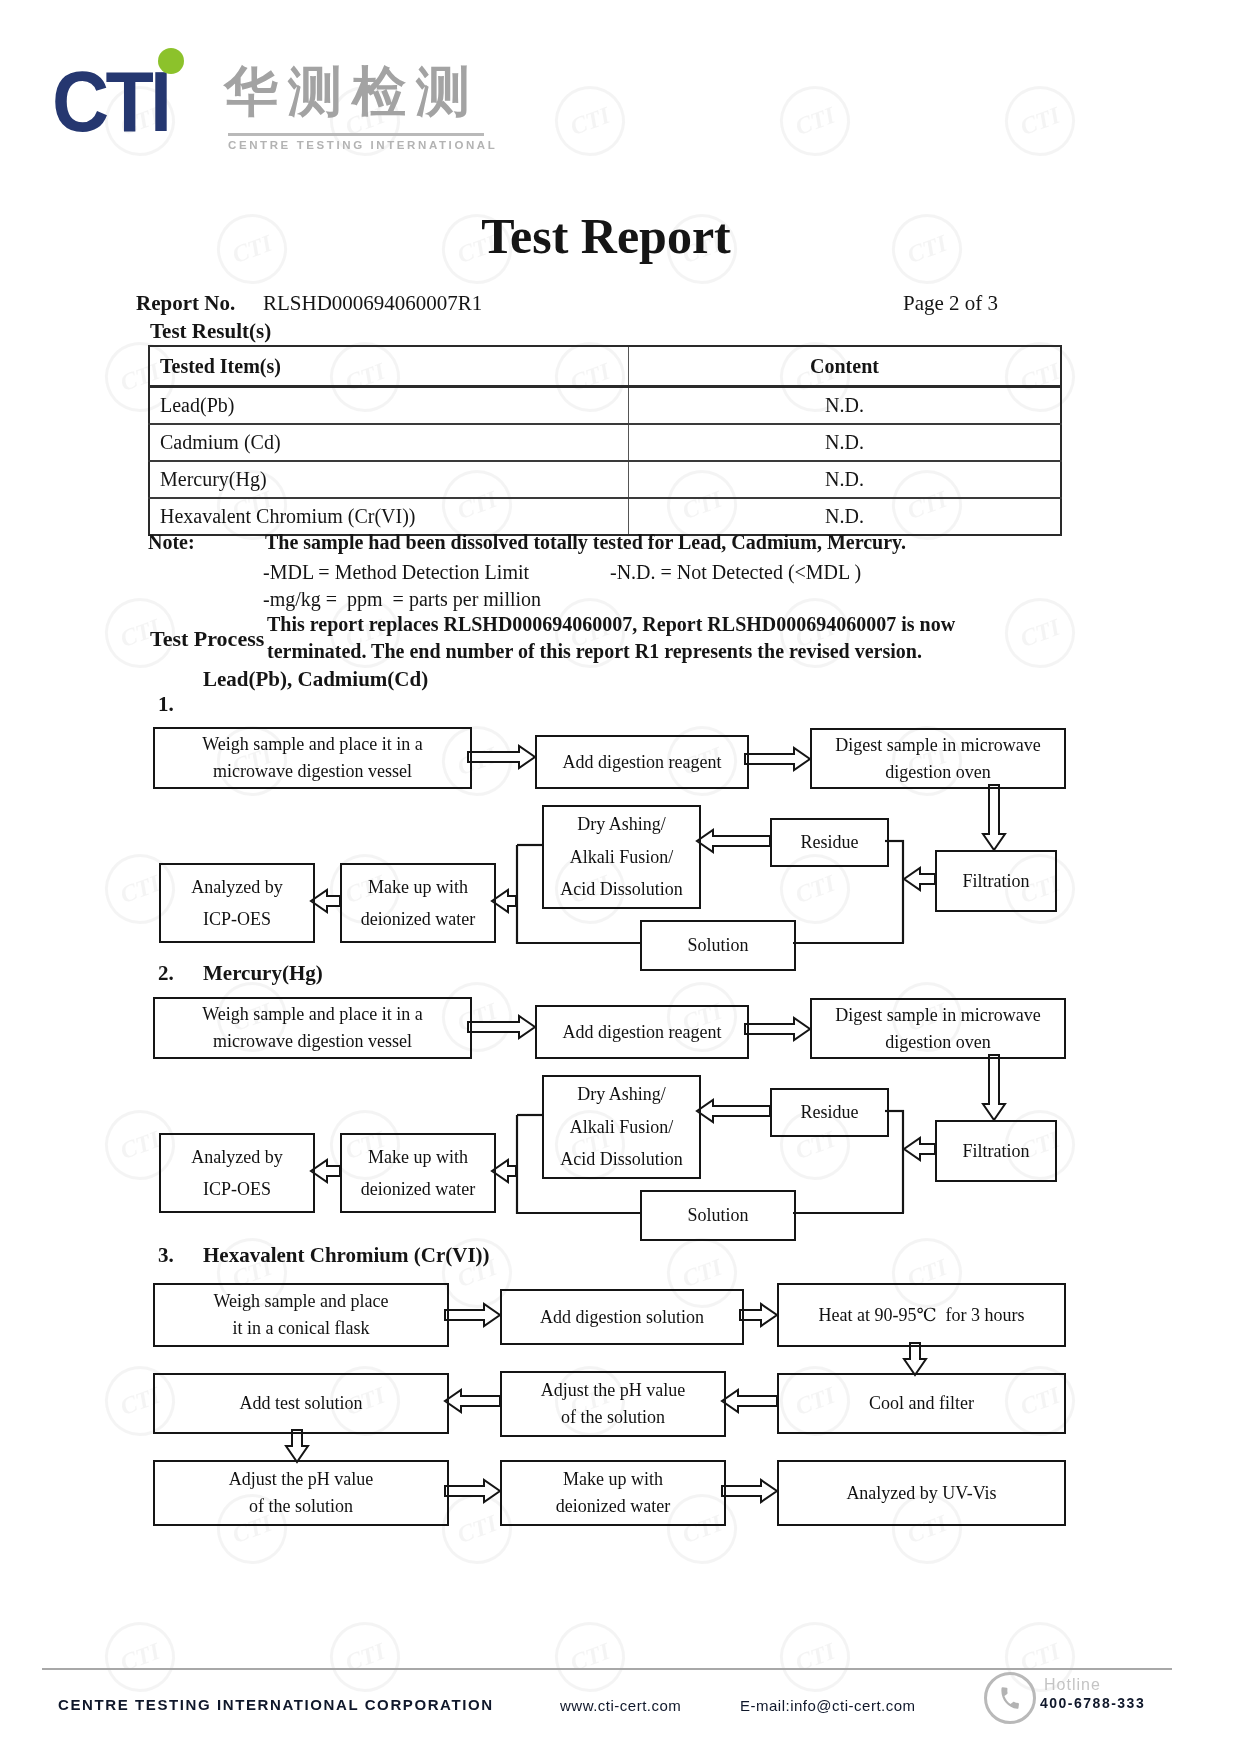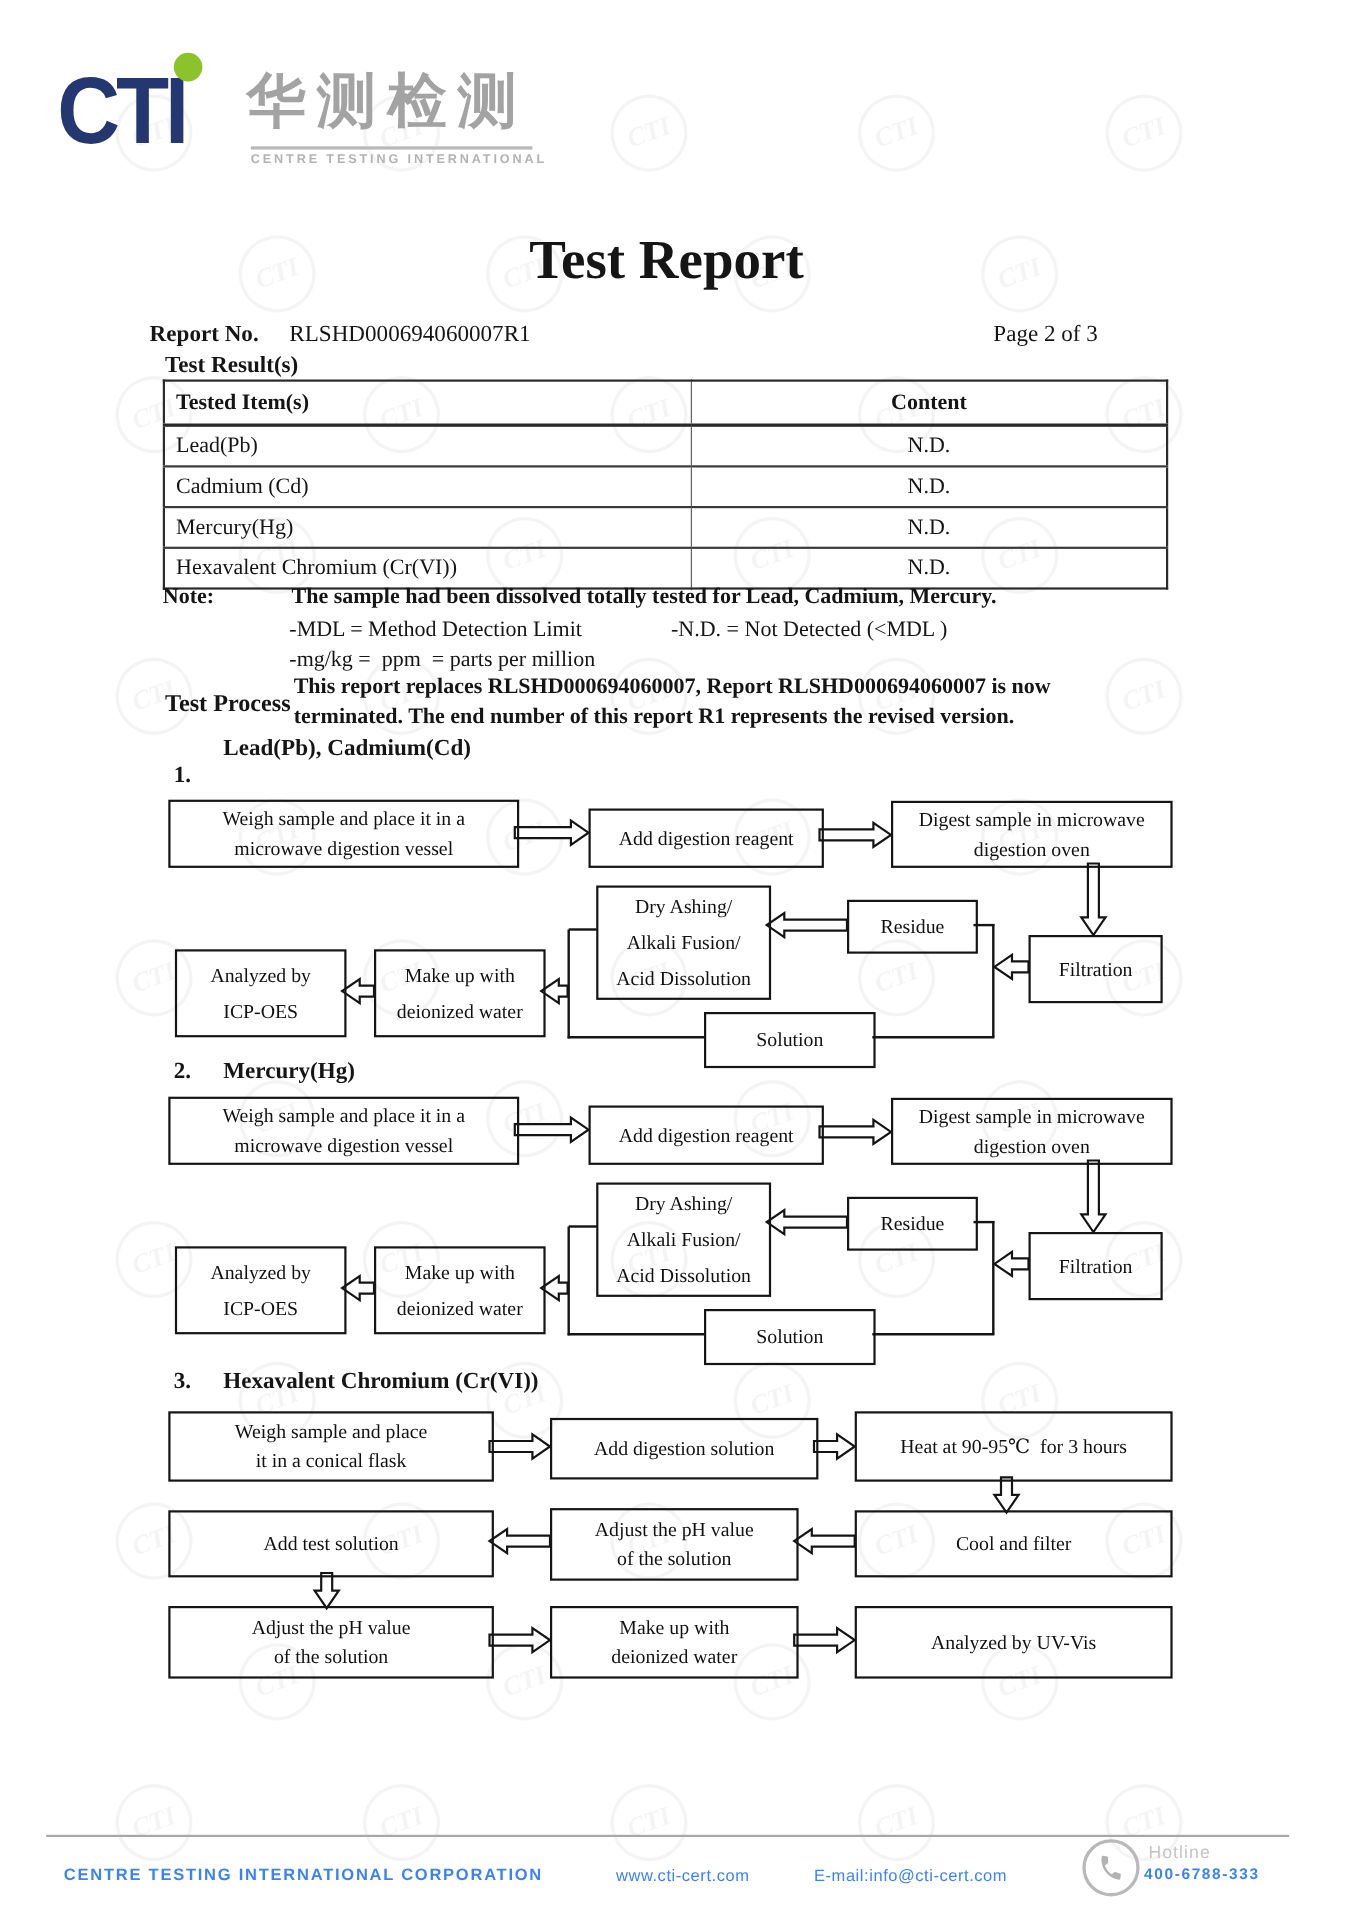--- a/index.html
+++ b/index.html
@@ -36,21 +36,21 @@
   
   .note{font-size:20px;z-index:2;white-space:pre;}
   
   .fbox{position:absolute;border:2.5px solid #151515;background:transparent;display:flex;
         align-items:center;justify-content:center;text-align:center;white-space:pre-wrap;
         font:18px/1.5 "Liberation Serif","DejaVu Serif",serif;color:#111;z-index:2;}
   .lh18{line-height:1.8;}
   #connectors{position:absolute;left:0;top:0;z-index:1;pointer-events:none;}
   
   #footer-line{left:42px;top:1668px;width:1130px;height:2px;background:#a8a8a8;z-index:2;}
-  .fgray{color:#3b82f6;z-index:2;}
+  .fgray{color:#0f172a;z-index:2;}
   #footer-company{left:58px;top:1696px;font-size:15px;font-weight:700;letter-spacing:1.6px;}
   #footer-web{left:560px;top:1697px;font-size:15px;letter-spacing:.5px;}
   #footer-email{left:740px;top:1697px;font-size:15px;letter-spacing:.5px;}
   #footer-phone{left:984px;top:1672px;width:46px;height:46px;border:3px solid #b9b9b9;border-radius:50%;
                 display:flex;align-items:center;justify-content:center;z-index:2;}
   #footer-hotline-label{left:1044px;top:1676px;font-size:16px;color:#c4c4c4;letter-spacing:1px;}
   #footer-hotline-no{left:1040px;top:1695px;font-size:14px;font-weight:600;letter-spacing:1.5px;}
 </style>
 </head>
 <body>

